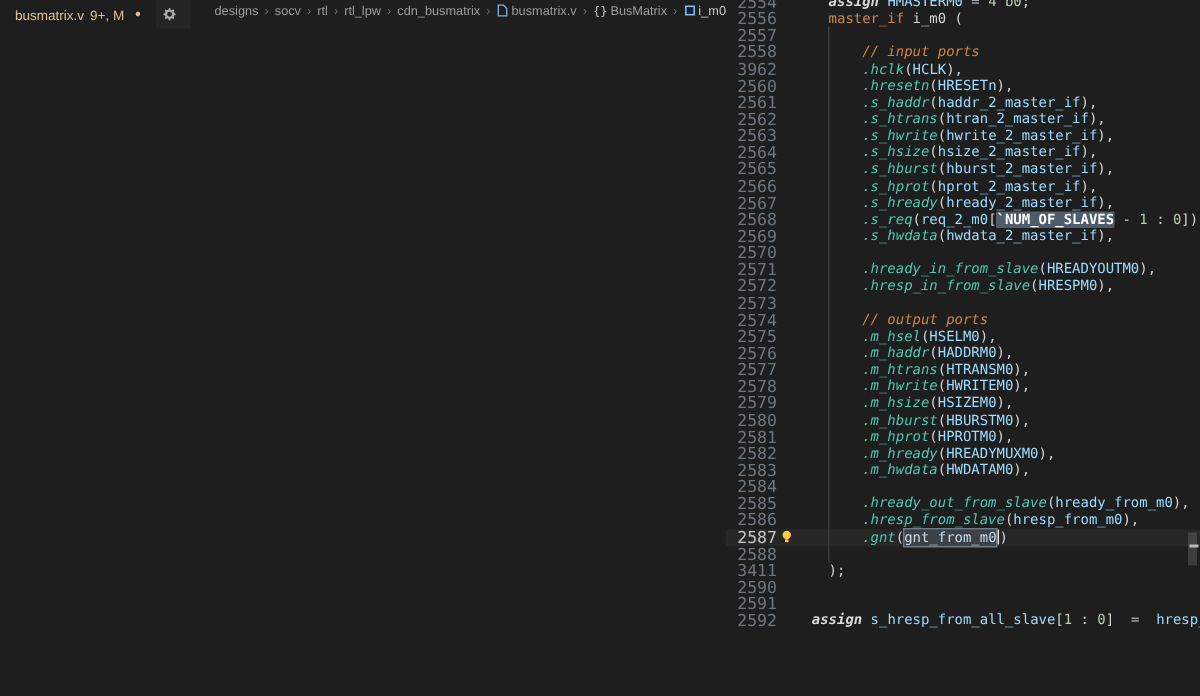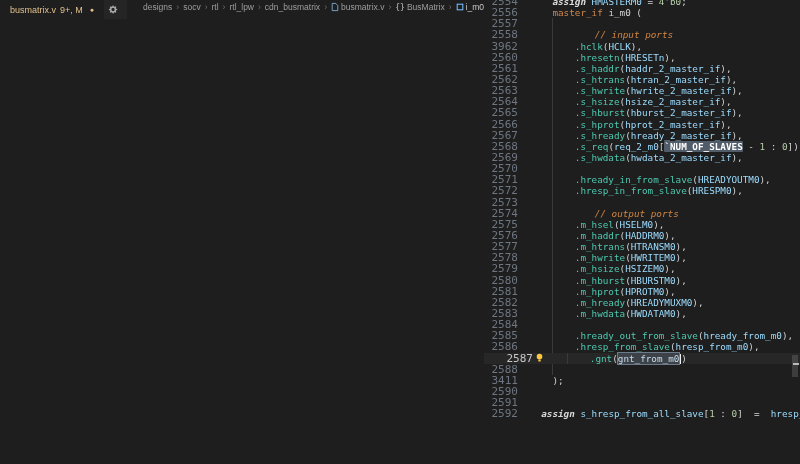--- a/index.html
+++ b/index.html
@@ -25,31 +25,31 @@
   .crumb-glyph { color:#c5c5c5; font-size:8px; font-family:"DejaVu Sans Mono",monospace; }
   .crumb-icon { display:flex; align-items:center; }
 
   
   .editor { flex:1 1 auto; position:relative; overflow:hidden;
             font-family:"DejaVu Sans Mono", monospace; font-size:9.3px; }
   .lines { margin-top:-4px; }
   .line { display:flex; height:11.15px; line-height:11.15px; white-space:pre; position:relative; }
   .line.active { background:rgba(255,255,255,0.045); }
   .ln { width:34px; text-align:right; color:#6d7681; flex:0 0 auto; user-select:none; font-size:11px; }
-  .line.active .ln { color:#c6c6c6;margin-left:15px; }
+  .line.active .ln { color:#c6c6c6; }
   .code { flex:1 1 auto; position:relative; padding-left:12px; color:#d4d4d4; }
   .guide { position:absolute; top:0; bottom:0; left:calc(12px + 4ch); border-left:1px solid #3a3a3a; }
   .bulb { position:absolute; left:2px; top:0px; width:9px; height:10px; }
 
   .tk-kw { color:#dadada; font-weight:bold;font-style:italic; }
   .tk-ty { color:#d0874b; }
   .tk-pl { color:#d4d4d4; }
   .tk-id { color:#9cdcfe; }
-  .tk-pt { color:#4ec9b0; }
-  .tk-cm { color:#d08542; font-style:italic;margin-left:20px; }
+  .tk-pt { color:#4ec9b0; font-style:italic; }
+  .tk-cm { color:#d08542; font-style:italic; }
   .tk-nm { color:#b5cea8; }
   .tk-pn { color:#d4d4d4; }
   .tk-mc { background:#515c6a; color:#ffffff; border-radius:1px;font-weight:bold; }
   .tk-sw { color:#c8dcec; background:rgba(94,110,126,0.38); outline:1px solid #6c7b8a; }
   .caret { display:inline-block; width:1px; height:10px; background:#eeeeee; vertical-align:middle; margin-left:1px; }
 
   
   .scrollbar { position:absolute; top:0; right:0; bottom:0; width:10px; }
   .thumb { position:absolute; right:2px; width:6px; top:355px; height:22px; background:rgba(121,121,121,0.35); }
   .ruler-cursor { position:absolute; right:1px; width:6px; height:2px; top:363px; background:#b9b9b9; }

